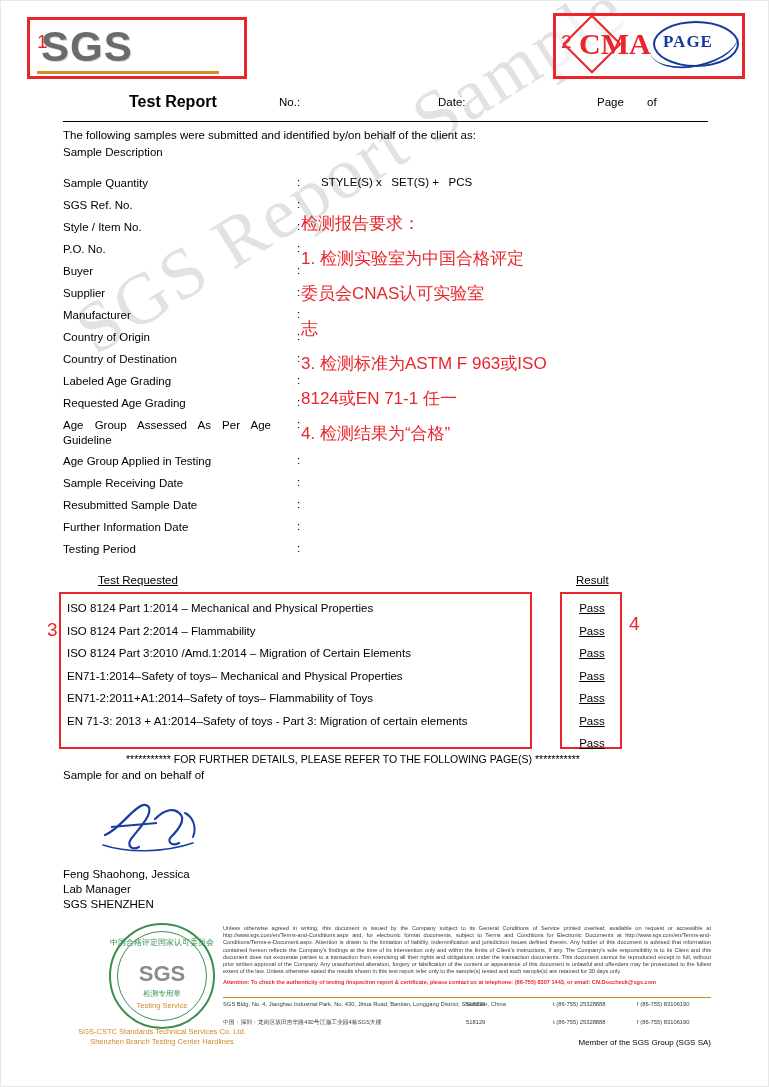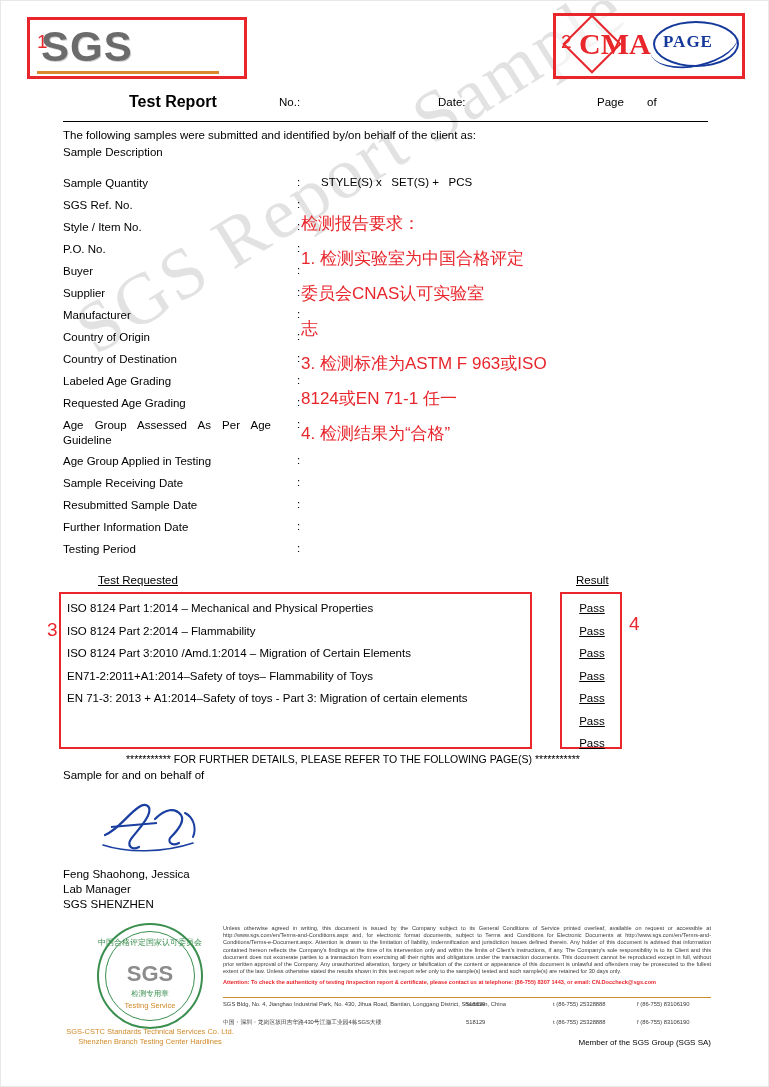--- a/index.html
+++ b/index.html
@@ -294,21 +294,21 @@
   .sig-name {
     position: absolute;
     left: 62px; top: 866px;
     font-size: 11.5px;
     line-height: 15px;
   }
 
   
   .seal {
     position: absolute;
-    left: 96px; top: 922px;
+    left: 108px; top: 922px;
     width: 118px; height: 118px;
   }
   .seal-circle {
     position: absolute;
     left: 0; top: 0;
     width: 106px; height: 106px;
     border: 2px solid #3a8f4f;
     border-radius: 50%;
     box-sizing: border-box;
   }
@@ -562,20 +562,21 @@
 
     <div class="test-box"></div>
     <div class="result-box"></div>
     <div class="num-3">3</div>
     <div class="num-4">4</div>
 
     <div class="test-list">
       <div class="test-item">ISO 8124 Part 1:2014 – Mechanical and Physical Properties</div>
       <div class="test-item">ISO 8124 Part 2:2014 – Flammability</div>
       <div class="test-item">ISO 8124 Part 3:2010 /Amd.1:2014 – Migration of Certain Elements</div>
+      <div class="test-item">EN71-1:2014–Safety of toys– Mechanical and Physical Properties</div>
       <div class="test-item">EN71-2:2011+A1:2014–Safety of toys– Flammability of Toys</div>
       <div class="test-item">EN 71-3: 2013 + A1:2014–Safety of toys - Part 3: Migration of certain elements</div>
     </div>
 
     <div class="result-list">
       <div class="result-item">Pass</div>
       <div class="result-item">Pass</div>
       <div class="result-item">Pass</div>
       <div class="result-item">Pass</div>
       <div class="result-item">Pass</div>

